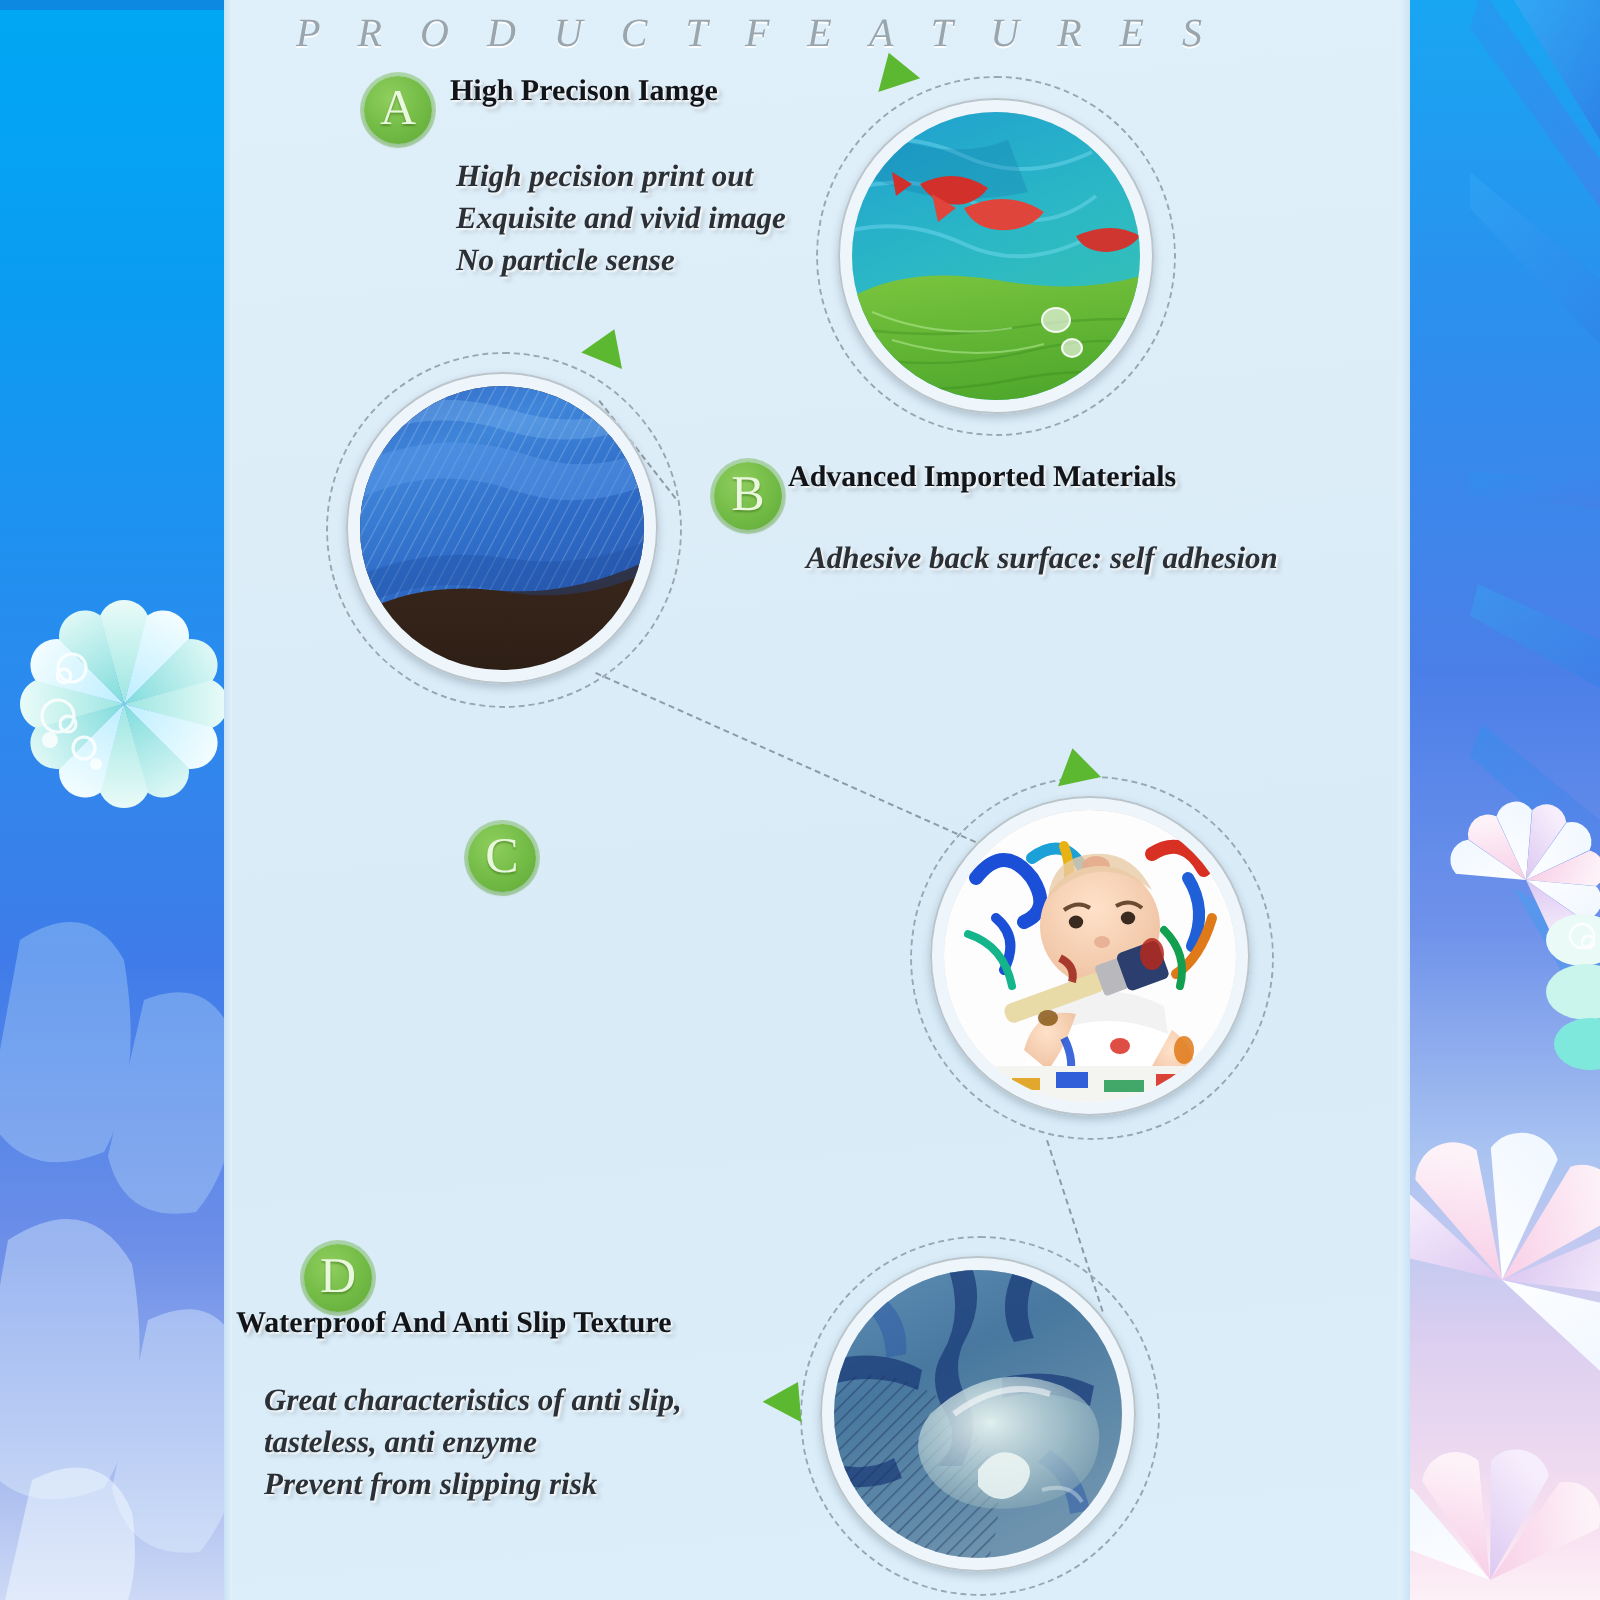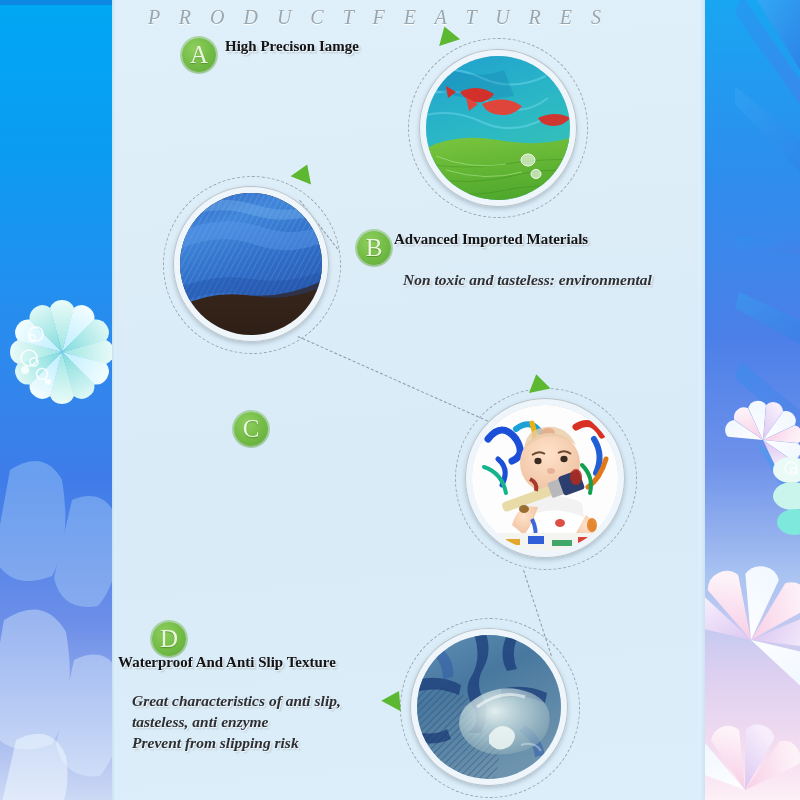--- a/index.html
+++ b/index.html
@@ -250,20 +250,25 @@
   </div>
 
   <div class="title">P R O D U C T   F E A T U R E S</div>
 
   <div class="conn" style="left:300px;top:200px;width:62px;transform:rotate(52deg);"></div>
   <div class="conn" style="left:298px;top:336px;width:268px;transform:rotate(24deg);"></div>
   <div class="conn" style="left:524px;top:570px;width:90px;transform:rotate(72deg);"></div>
 
   <div class="badge" style="left:182px;top:38px;">A</div>
   <div class="heading" style="left:225px;top:38px;">High Precison Iamge</div>
+  <div class="bullets" style="left:228px;top:78px;">
+    <div>High pecision print out</div>
+    <div>Exquisite and vivid image</div>
+    <div>No particle sense</div>
+  </div>
 
   <div class="photo-wrap" style="left:408px;top:38px;">
     <div class="photo-dash" style="left:0;top:0;width:178px;height:178px;"></div>
     <div class="photo-ring" style="left:11px;top:11px;width:158px;height:158px;"></div>
     <div class="photo" style="left:18px;top:18px;width:144px;height:144px;">
       <svg width="144" height="144" viewBox="0 0 144 144">
         <defs>
           <linearGradient id="waterA" x1="0" y1="0" x2="0.4" y2="1">
             <stop offset="0" stop-color="#1f9fd0"></stop>
               <stop offset=".5" stop-color="#2ab6c6"></stop>
@@ -316,21 +321,21 @@
           <ellipse cx="110" cy="118" rx="5" ry="4.5"></ellipse>
         </g>
       </svg>
     </div>
     <div class="arrow" style="left:28px;top:-12px;border-left:11px solid transparent;border-right:11px solid transparent;border-bottom:17px solid #5cb831;transform:rotate(-18deg);"></div>
   </div>
 
   <div class="badge" style="left:357px;top:231px;">B</div>
   <div class="heading" style="left:394px;top:231px;">Advanced Imported Materials</div>
   <div class="bullets" style="left:403px;top:269px;">
-    <div>Non toxic and tasteless: environmental</div>
+    <div>Adhesive back surface: self adhesion</div>
   </div>
 
   <div class="photo-wrap" style="left:163px;top:176px;">
     <div class="photo-dash" style="left:0;top:0;width:176px;height:176px;"></div>
     <div class="photo-ring" style="left:10px;top:10px;width:156px;height:156px;"></div>
     <div class="photo" style="left:17px;top:17px;width:142px;height:142px;">
       <svg width="142" height="142" viewBox="0 0 142 142">
         <defs>
           <linearGradient id="fabB" x1="0" y1="0" x2="0.5" y2="1">
             <stop offset="0" stop-color="#2f63c4"></stop>

